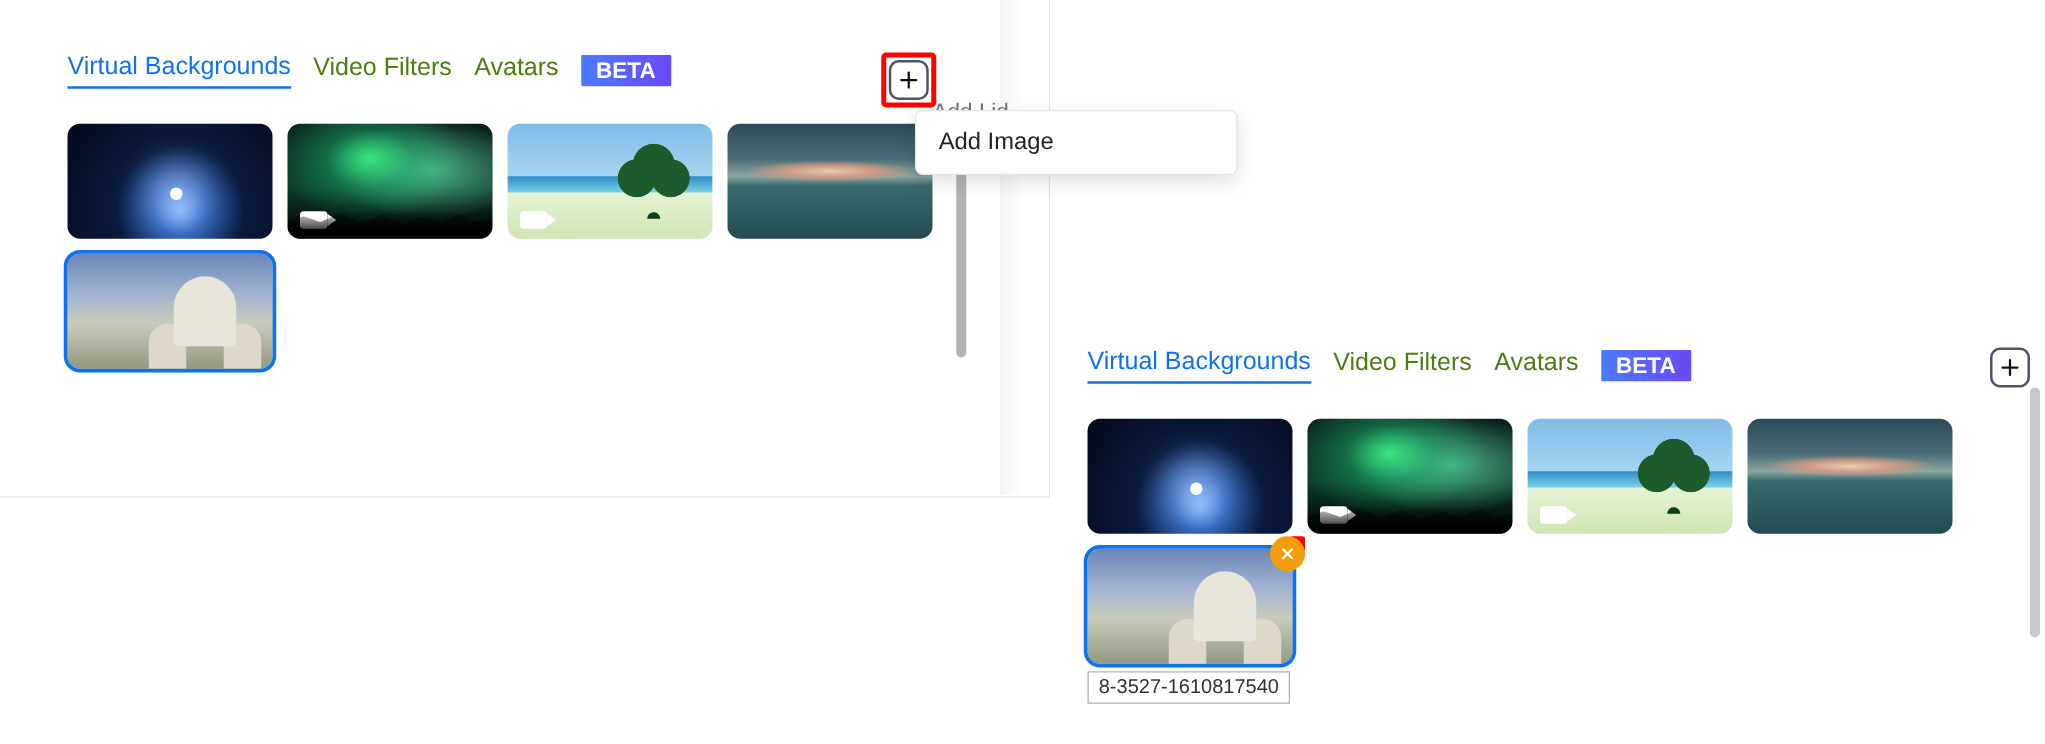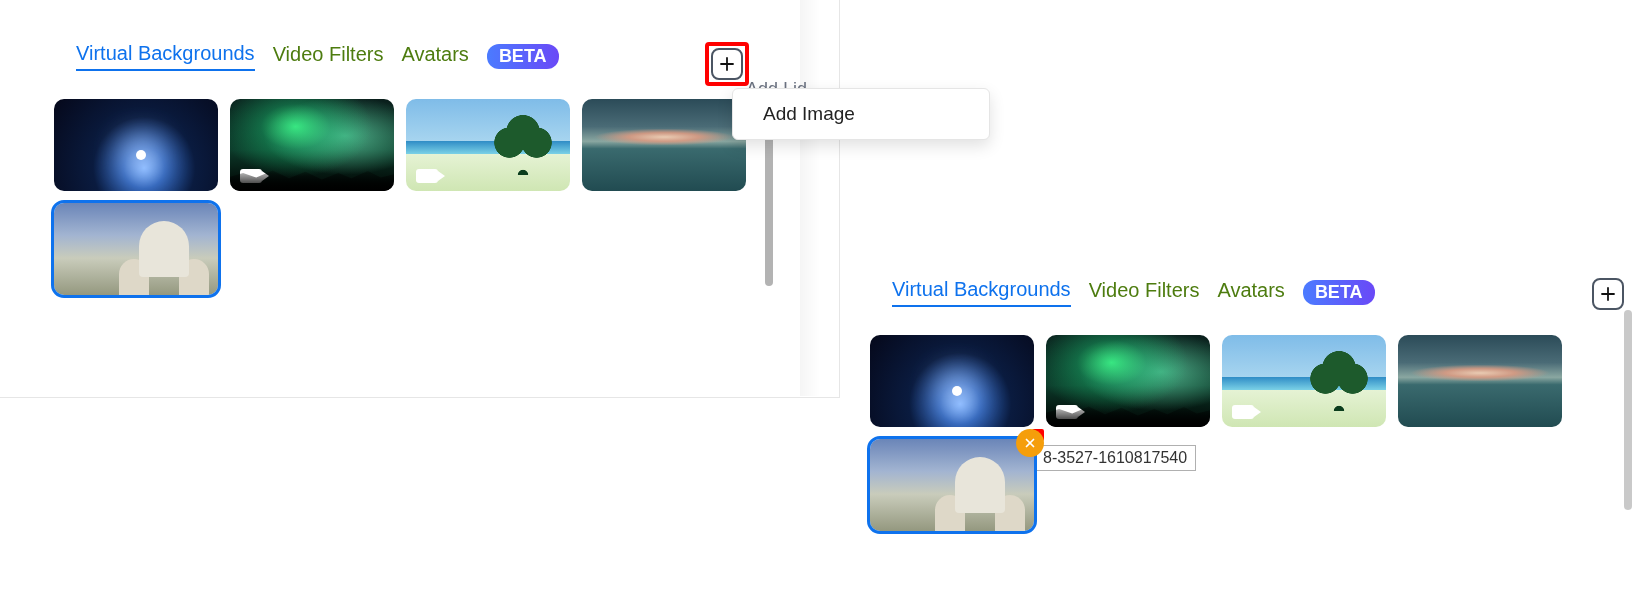--- a/index.html
+++ b/index.html
@@ -6,33 +6,33 @@
     body { font-family: "Segoe UI", Arial, sans-serif; background: #fff; width: 1636px; height: 595px; position: relative; overflow: hidden; }
 
     .panel { position: absolute; background: #fff; }
     .panel-left { left: 0; top: 0; width: 840px; height: 398px; border-right: 1px solid #e6e6e6; border-bottom: 1px solid #e6e6e6; padding: 42px 54px 0 54px; }
     .panel-right { left: 856px; top: 236px; right: 0; bottom: 0; padding: 42px 14px 0 14px; }
 
     .left-shadow { position: absolute; top: 0; left: 800px; width: 20px; height: 396px; background: linear-gradient(to right, rgba(0,0,0,0.04), rgba(0,0,0,0)); pointer-events:none; }
 
     .tabs { display: flex; align-items: center; gap: 18px; font-size: 20px; }
     .tab { color: #4d7c0f; cursor: pointer; padding-bottom: 4px; }
-    .tab.active { color: #0e72ed; border-bottom: 2px solid #0e72ed; margin-left: 22px; }
-    .badge { display: inline-block; background: linear-gradient(90deg, #4b7bff, #6a49f7); color: #fff; font-weight: 600; font-size: 18px; padding: 2px 12px; border-radius: 12px; }
+    .tab.active { color: #0e72ed; border-bottom: 2px solid #0e72ed; }
+    .badge { display: inline-block; background: linear-gradient(90deg, #4b7bff, #6a49f7); color: #fff; font-weight: 600; font-size: 18px; padding: 2px 12px; border-radius: 1px; }
 
     .add-area { position: absolute; }
     .panel-left .add-area { top: 42px; right: 90px; }
     .panel-right .add-area { top: 42px; right: 12px; }
 
     .add-btn { width: 32px; height: 32px; border: 2px solid #4b5563; border-radius: 8px; background: #fff; display: flex; align-items: center; justify-content: center; cursor: pointer; }
     .add-btn svg { stroke: #111; }
     .add-btn-highlight { border: 4px solid #ff0000; padding: 2px; border-radius: 4px; display: inline-block; }
 
     .dropdown { position: absolute; top: 88px; left: 732px; width: 258px; background: #fff; border: 1px solid #e5e5e5; border-radius: 6px; box-shadow: 0 6px 16px rgba(0,0,0,0.12); padding: 8px 0; z-index: 20; }
-    .dropdown-item { font-size: 19px; color: #222; padding: 6px 30px; cursor: pointer; }
+    .dropdown-item { font-size: 19px; color: #222; padding: 6px 18px; cursor: pointer; }
     .dropdown-peek { position: absolute; top: 79px; left: 746px; font-size: 18px; color: #6b7280; z-index: 10; }
 
     .thumbs { display: flex; flex-wrap: wrap; gap: 12px; margin-top: 28px; }
     .thumb { position: relative; width: 164px; height: 92px; border-radius: 10px; overflow: hidden; cursor: pointer; }
     .thumb.selected { outline: 3px solid #0e72ed; outline-offset: 0; }
 
     .thumb-earth { background: radial-gradient(circle at 55% 75%, #7fb3ff 0%, #2e62b8 18%, #0a1b3f 45%, #05081a 100%); }
     .thumb-earth::after { content:""; position:absolute; left:50%; top:55%; width:10px; height:10px; background:#fff; border-radius:50%; box-shadow:0 0 30px 12px rgba(180,210,255,0.9); }
     .thumb-aurora { background: linear-gradient(180deg, #0a1f1c 0%, #0c3a2a 55%, #000 100%); }
     .thumb-aurora::before { content:""; position:absolute; inset:0; background: radial-gradient(ellipse at 40% 30%, rgba(60,255,140,0.85) 0%, rgba(30,200,120,0.4) 25%, transparent 55%), radial-gradient(ellipse at 70% 40%, rgba(120,255,200,0.6) 0%, transparent 50%); }
@@ -128,21 +128,21 @@
   <div class="thumbs">
     <div class="thumb thumb-earth"></div>
     <div class="thumb thumb-aurora">
       <span class="cam-icon"></span>
     </div>
     <div class="thumb thumb-beach">
       <span class="cam-icon"></span>
     </div>
     <div class="thumb thumb-ocean"></div>
 
-    <div style="display:flex; flex-direction:row; align-items:flex-start;">
+    <div style="display:flex; flex-direction:column; align-items:flex-start;">
       <div class="thumb thumb-capitol selected" style="overflow:visible;">
         <span class="delete-highlight" style="position:absolute; top:-10px; right:-10px;">
           <span class="delete-badge">
             <svg width="14" height="14" viewBox="0 0 24 24" fill="none" stroke-width="3" stroke-linecap="round">
                 <line x1="6" y1="6" x2="18" y2="18"></line>
                 <line x1="18" y1="6" x2="6" y2="18"></line>
               </svg>
           </span>
         </span>
       </div>

